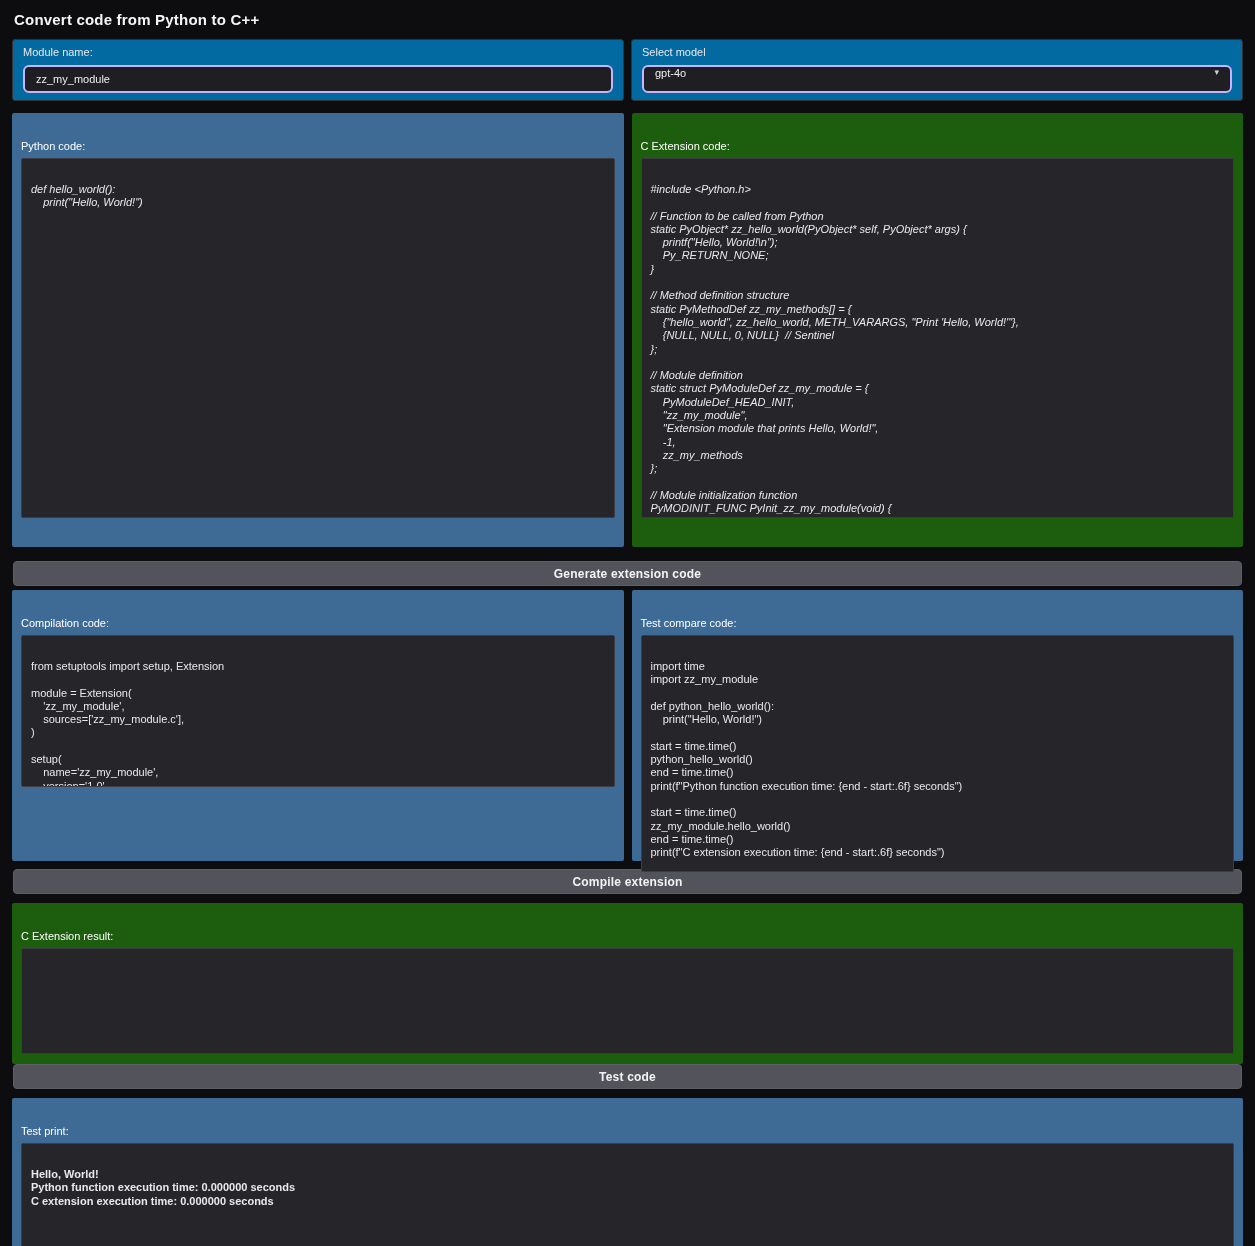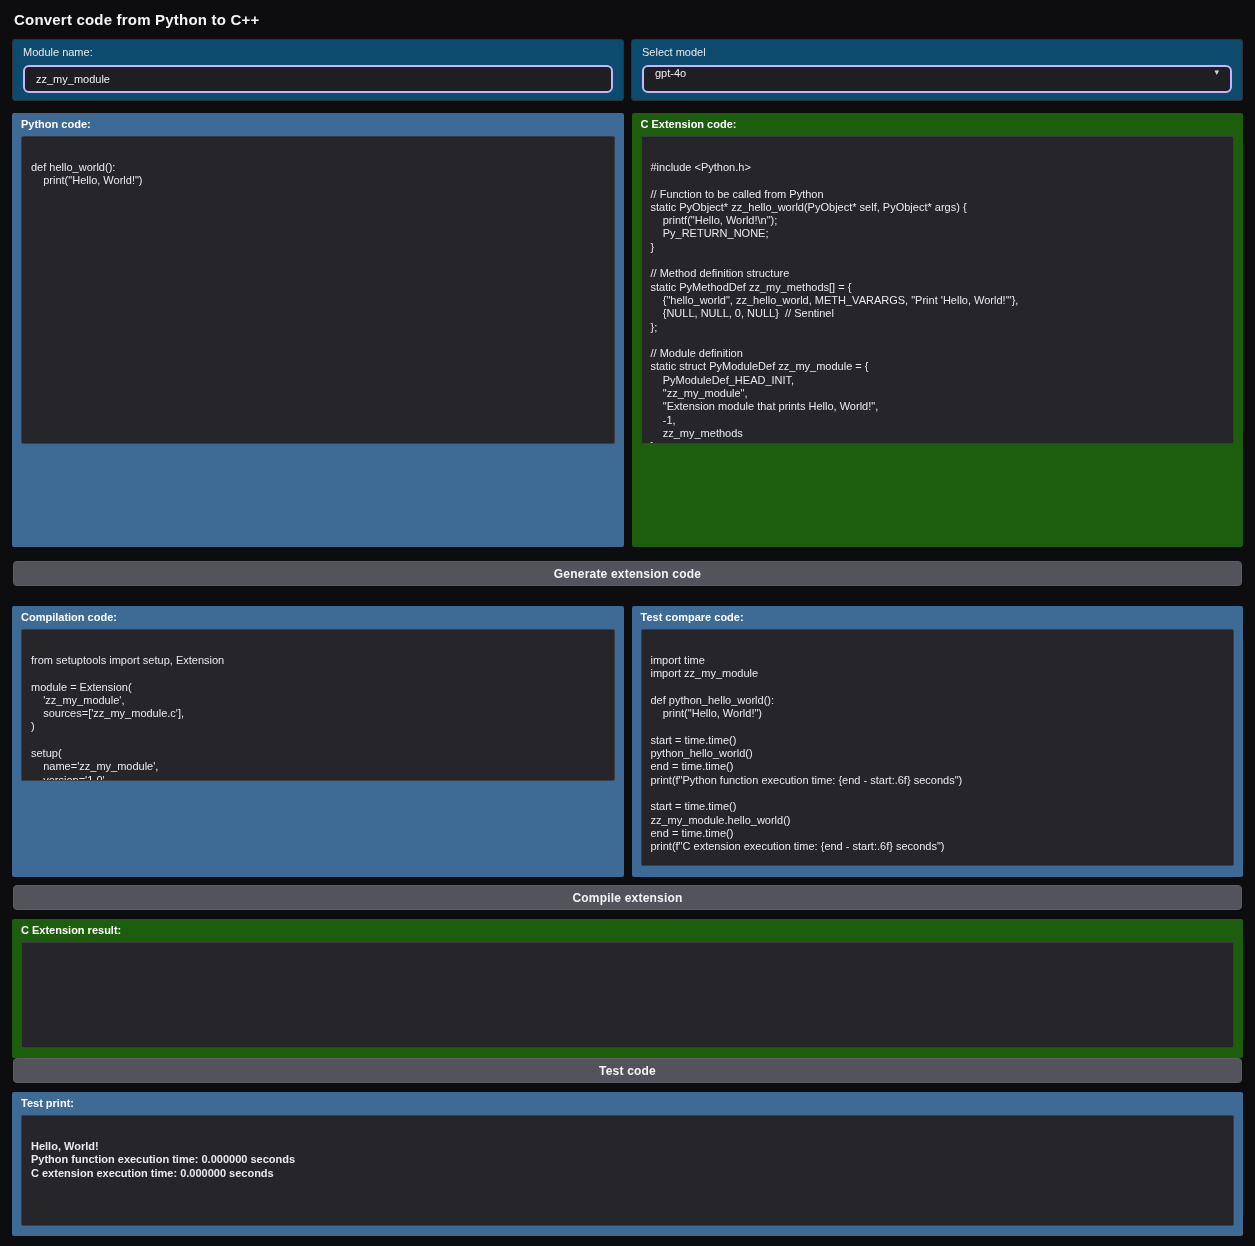--- a/index.html
+++ b/index.html
@@ -10,62 +10,62 @@
     color:#ececee; overflow:hidden;
   }
   .page { padding:0 12px; }
   .page-title {
     font-size:15px; font-weight:700; color:#f5f5f7;
     padding:11px 2px 11px; letter-spacing:.2px;
   }
   
   .top-row { display:flex; gap:7px; height:62px; margin-bottom:12px; }
   .form-panel {
-    flex:1; background:#0c4a6e; border:1px solid #323237;
+    flex:1; background:#0369a1; border:1px solid #323237;
     border-radius:3px; padding:6px 10px 0;
   }
   .form-label { font-size:11px; color:#e9e9eb; margin-bottom:7px; }
   .text-input, .select-box {
     width:100%; height:28px; background:#1e1e23;
     border:2px solid #c4b5fd; border-radius:6px;
     color:#eeeef2; font-size:11px; padding:0 11px;
     font-family:inherit; outline:none;
   }
   .select-box { display:flex; align-items:flex-start; justify-content:space-between; cursor:pointer; }
   .caret { font-size:9px; color:#cfcfd4; }
   
   .code-row { display:flex; gap:8px; margin-bottom:14px; }
   .code-row.second { margin-bottom:8px; }
   .panel { border-radius:2px; padding:5px 9px 10px; }
   .panel.blue  { background:var(--blue_panel,#3e6b95); }
   .panel.green { background:var(--green_panel,#1d5d0e); }
   .panel.half { flex:1; min-width:0; }
   .panel.full { margin-bottom:0; }
-  .panel-label { font-size:11px; color:#ffffff; margin-bottom:6px; font-weight:700; }
+  .panel-label { font-size:11px; color:#ffffff; margin-bottom:6px; font-weight:400;margin-top:22px; }
   .code-box {
     background:var(--code_bg,#26262a); border:1px solid #3c3c42; border-radius:2px;
     padding:24px 9px 8px; font-size:11px; line-height:13.3px;
     color:#e9e9eb; white-space:pre; overflow:hidden;
     font-family:inherit; width:100%;
   }
-  .h-row1 { height:308px; }
+  .h-row1 { height:360px;font-style:italic; }
   .h-comp { height:152px; }
   .h-test { height:237px; }
   .h-result { height:106px; }
   .h-final { height:111px;font-weight:bold; }
   .row1 .panel { height:434px; }
   .row2 .panel { height:271px; }
   
   .action-btn {
     display:block; width:calc(100% - 2px); margin:0 auto; height:25px;
     background:var(--button_bg,#53545b); border:1px solid #5e5f66; border-radius:4px;
     color:#f3f3f5; font-size:12px; font-weight:700; font-family:inherit;
     cursor:pointer; letter-spacing:.2px;
   }
-  .mb12 { margin-bottom:20px; } .mb9 { margin-bottom:9px; }
+  .mb12 { margin-bottom:4px; } .mb9 { margin-bottom:9px; }
   .mb15 { margin-bottom:15px; }
   .result-panel { margin-bottom:0; }
 </style>
 </head>
 <body>
 
 <div class="page">
 
   <div class="page-title">Convert code from Python to C++</div>
 

